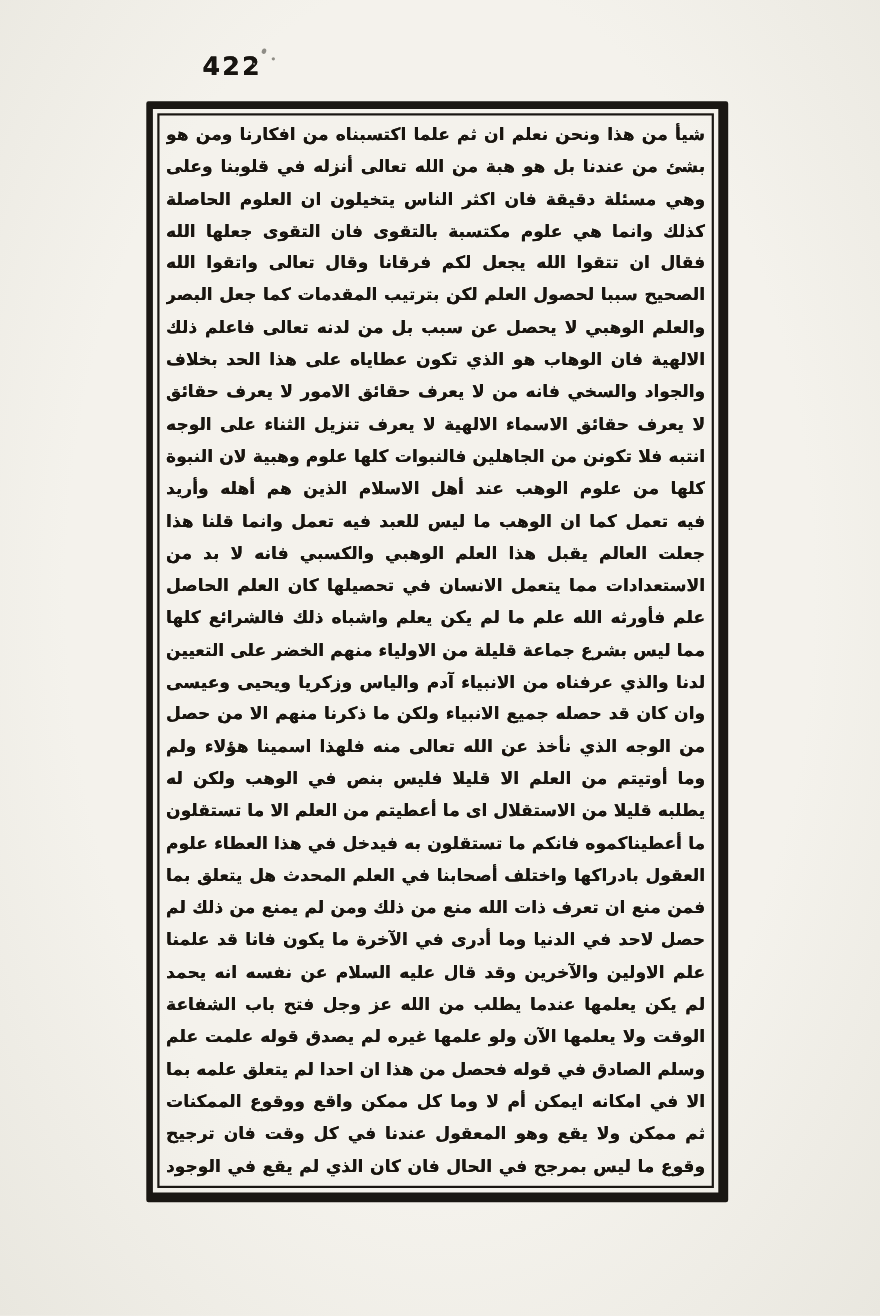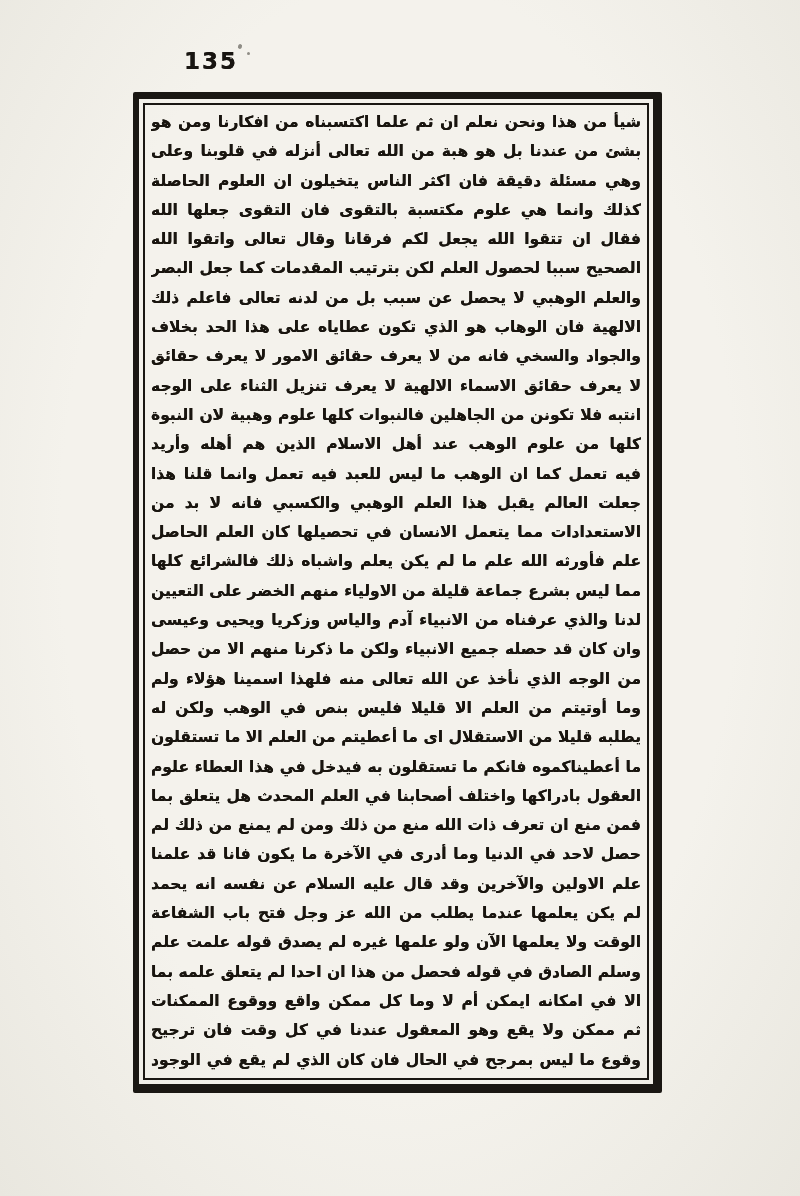--- a/index.html
+++ b/index.html
@@ -68,21 +68,21 @@
     color: #19150f;
     text-align: justify;
     text-align-last: justify;
     text-shadow: 0 0 0.5px #19150f;
     white-space: normal;
   }
 </style>
 </head>
 <body>
 
-<div class="page-number">135</div>
+<div class="page-number">422</div>
 
 <div class="speck s1"></div>
 <div class="speck s2"></div>
 <div class="speck s3"></div>
 
 <div class="frame">
   <div class="frame-inner">
     <div class="text-lines">
         <div class="line">شيأ من هذا ونحن نعلم ان ثم علما اكتسبناه من افكارنا ومن هو اسنادنا ومن هو عالم ثم نكتسبه</div>
         <div class="line">بشئ من عندنا بل هو هبة من الله تعالى أنزله في قلوبنا وعلى أسرارنا فوجدناه من غير سبب ظاهر</div>

